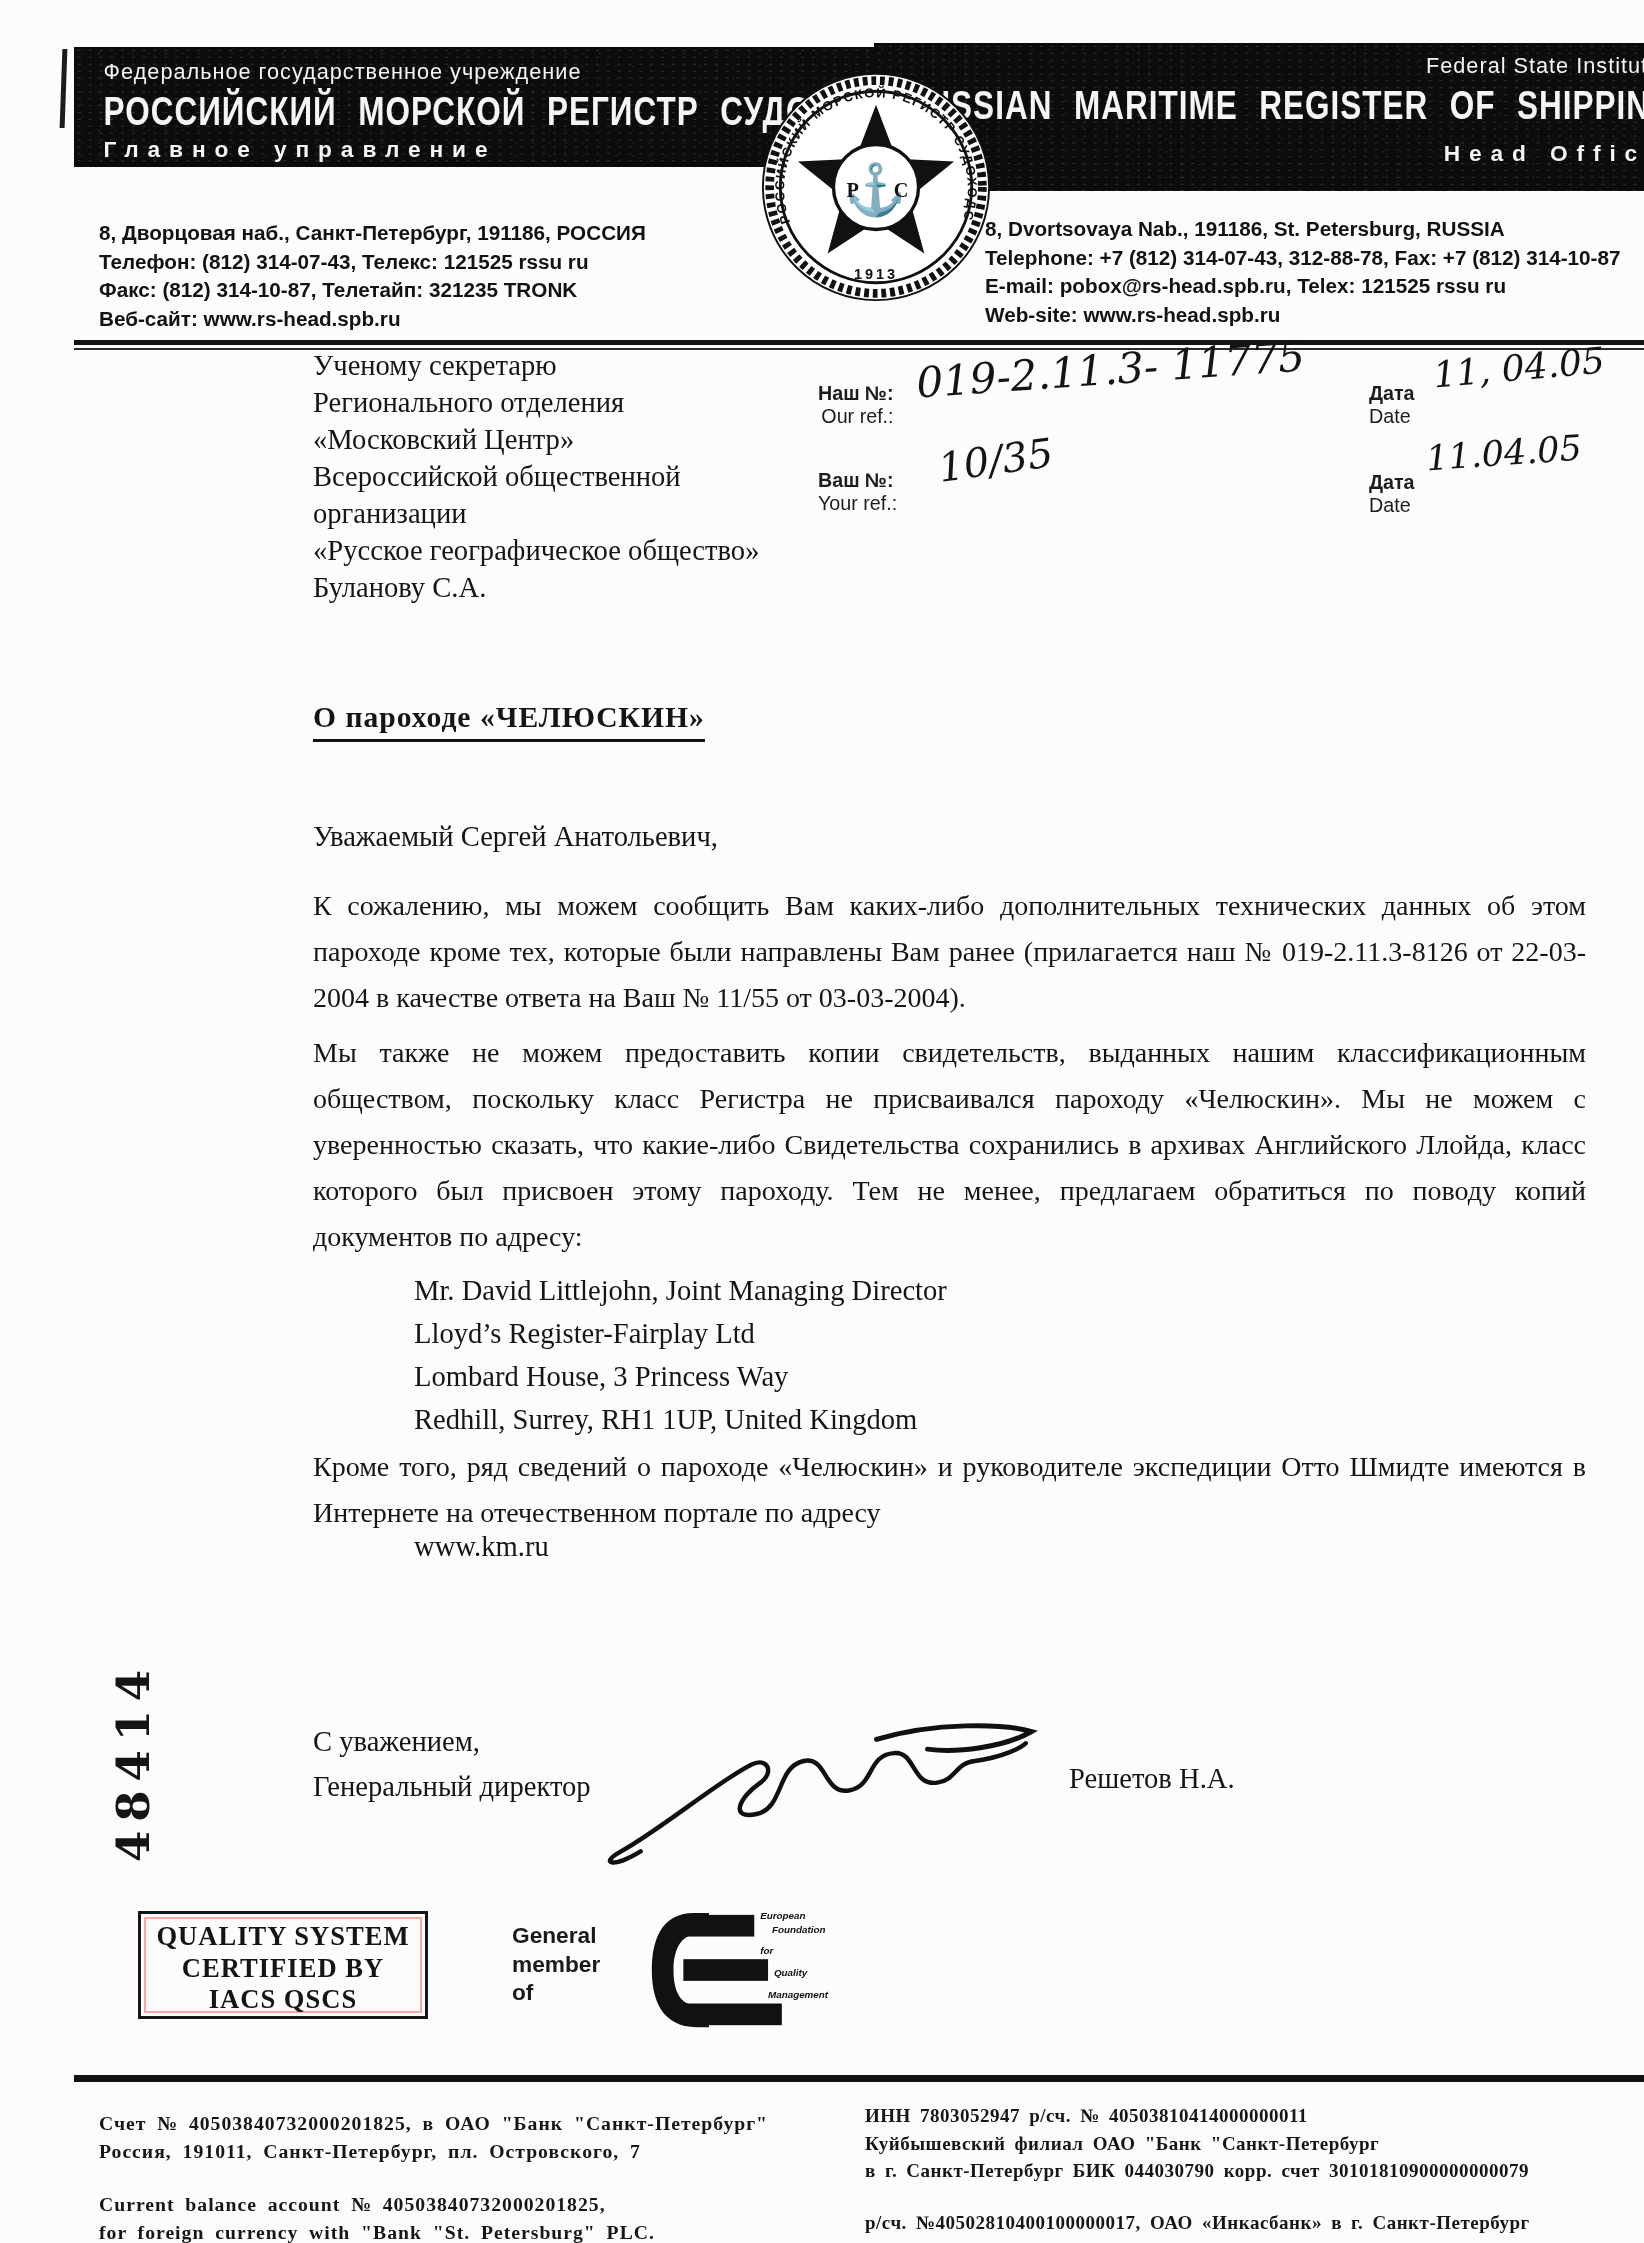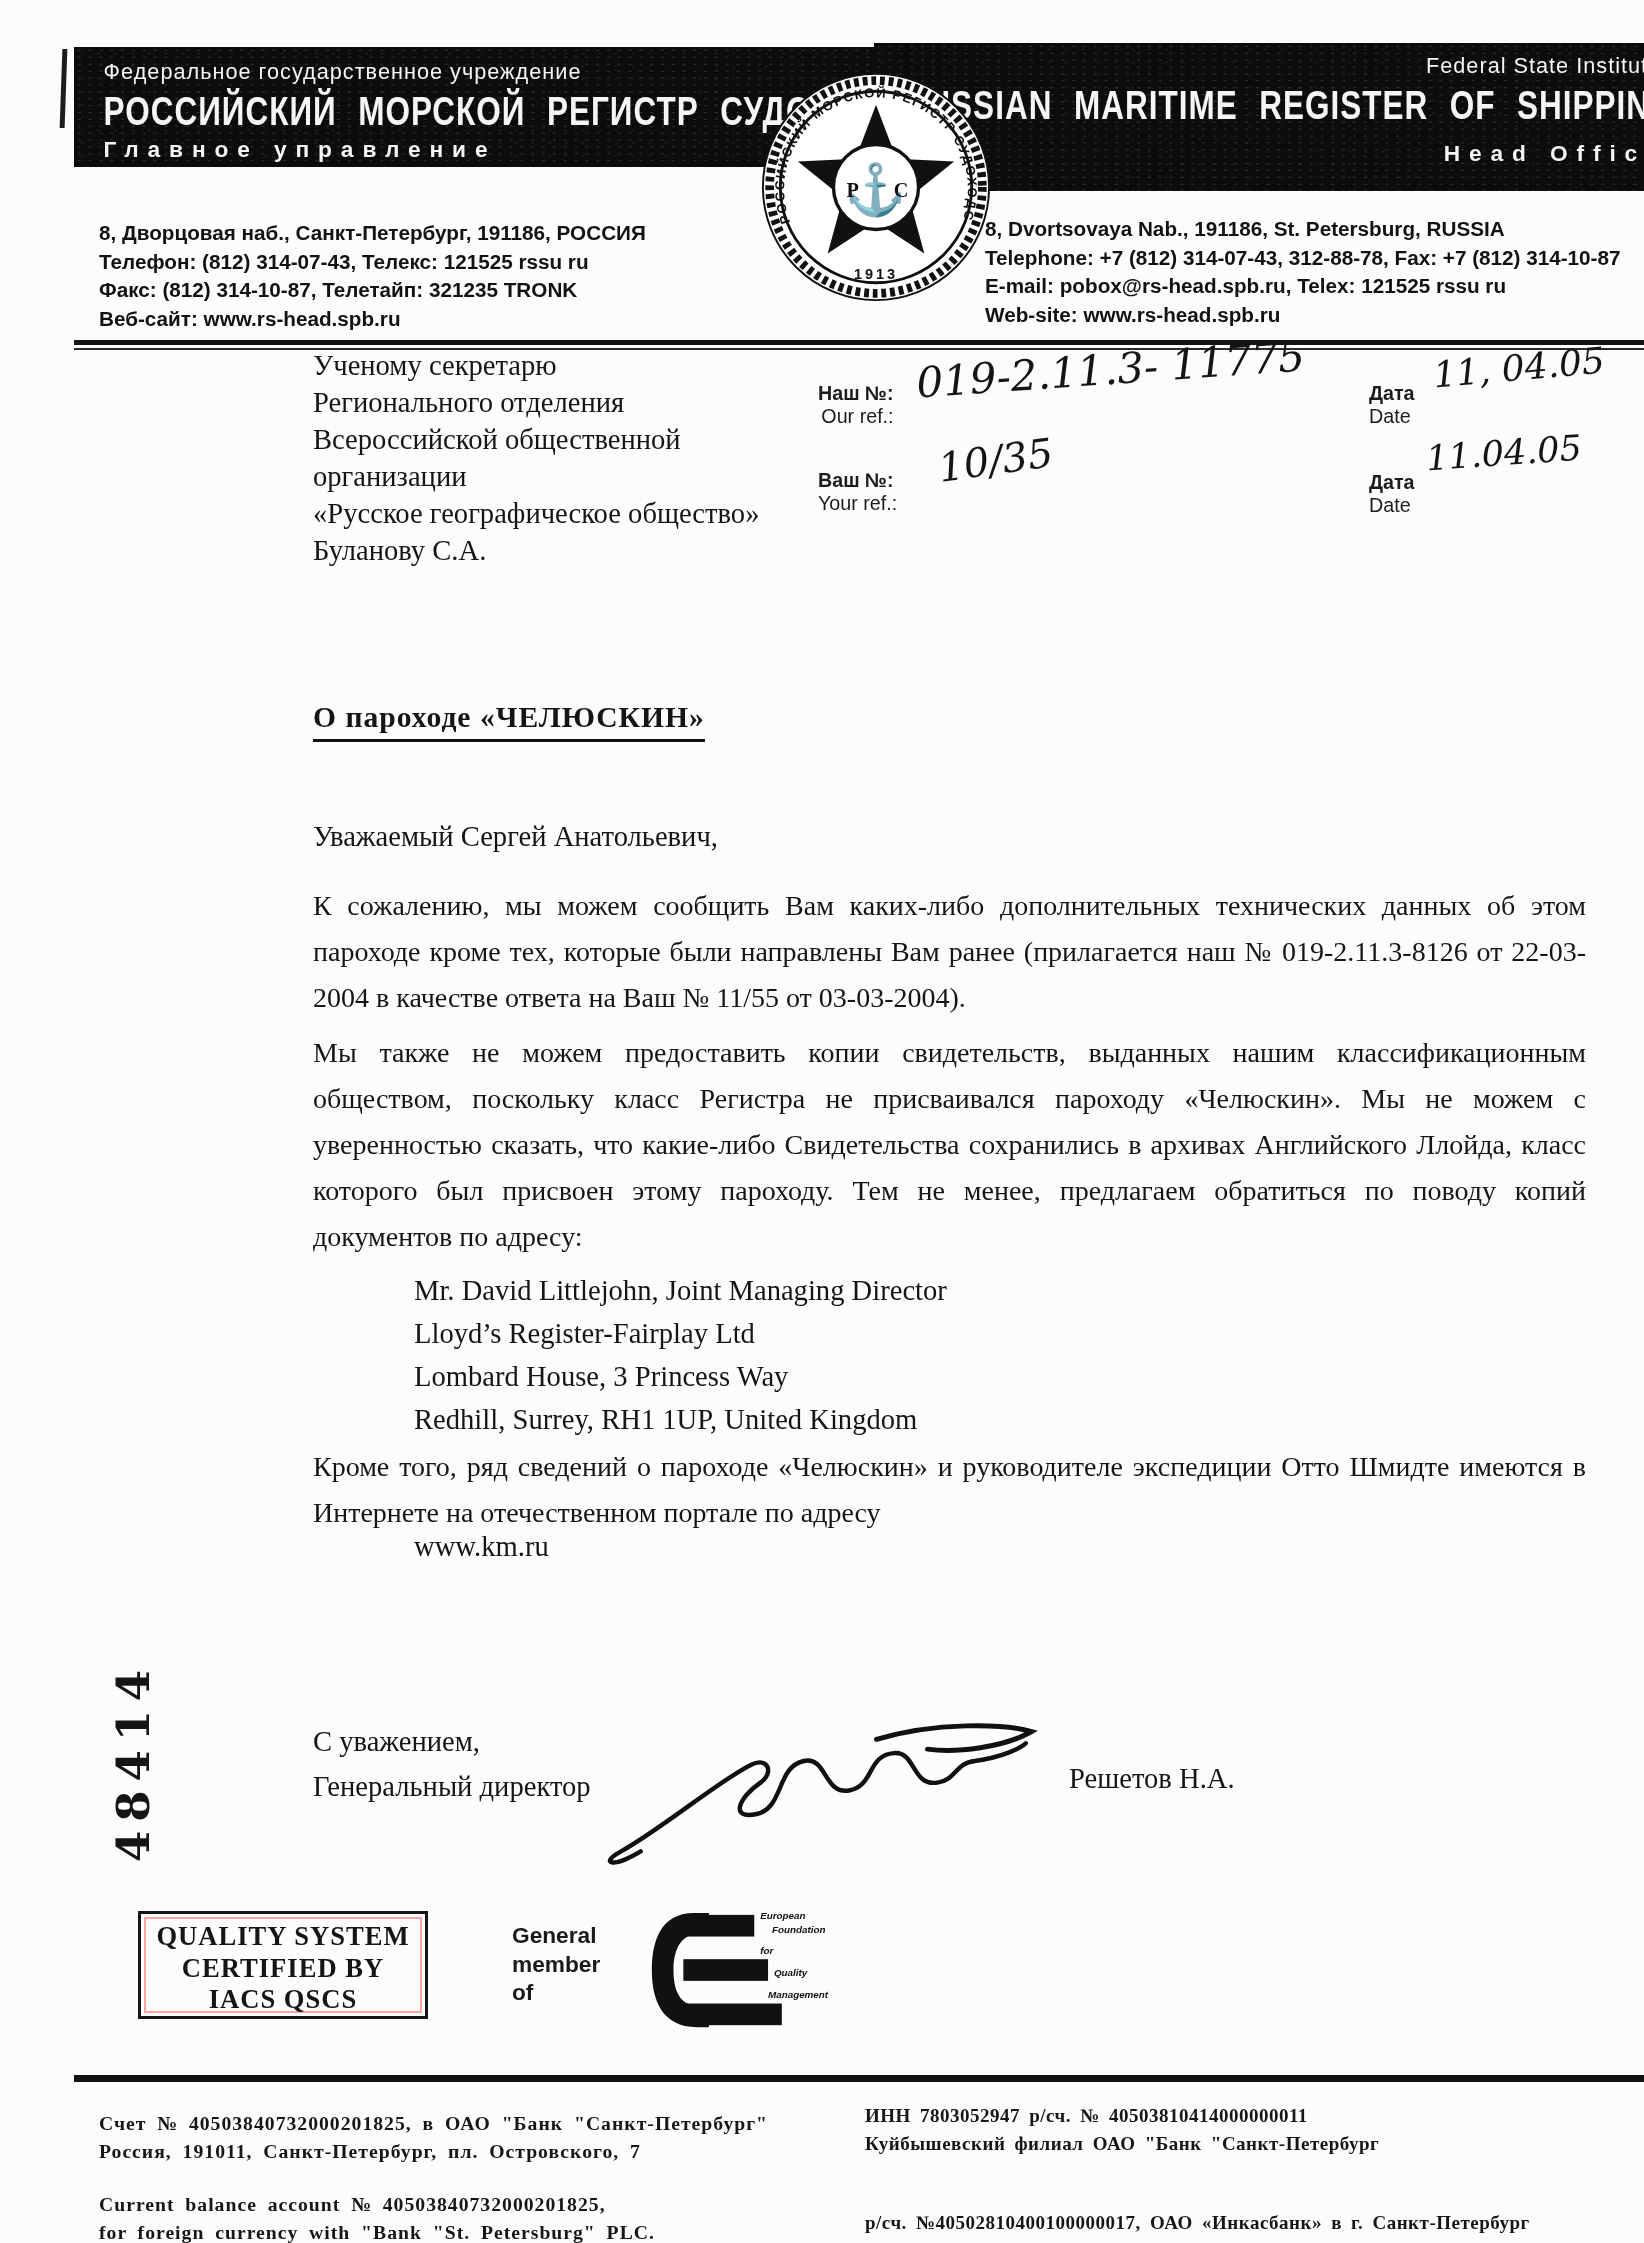--- a/index.html
+++ b/index.html
@@ -107,20 +107,21 @@
     <div class="fline">E-mail: pobox@rs-head.spb.ru, Telex: 121525 rssu ru</div>
     <div class="fline">Web-site: www.rs-head.spb.ru</div>
   </div>
 
   <div class="hrule"></div>
   <div class="hrule2"></div>
 
   <div class="recipient">
     <div>Ученому секретарю</div>
     <div>Регионального отделения</div>
+    <div>«Московский Центр»</div>
     <div>Всероссийской общественной</div>
     <div>организации</div>
     <div>«Русское географическое общество»</div>
     <div>Буланову С.А.</div>
   </div>
 
   <div class="ref-label" style="left:818px;top:366px;">
     <div>Наш №:</div>
     <div style="font-weight:normal;text-align:right;">Our ref.:</div>
   </div>
@@ -202,20 +203,21 @@
   </div>
   <div class="fcol f-left" style="top:2175px;">
     <div class="fline">Current balance account № 40503840732000201825,</div>
     <div class="fline">for foreign currency with "Bank "St. Petersburg" PLC.</div>
     <div class="fline" style="font-size:17.7px;">7, Ostrovskiy Square, 191011, St. Petersburg, Russia.</div>
   </div>
 
   <div class="fcol f-right" style="top:2086px;">
     <div class="fline">ИНН 7803052947 р/сч. № 40503810414000000011</div>
     <div class="fline">Куйбышевский филиал ОАО "Банк "Санкт-Петербург</div>
+    <div class="fline">в г. Санкт-Петербург БИК 044030790 корр. счет 30101810900000000079</div>
   </div>
   <div class="fcol f-right" style="top:2193px;">
     <div class="fline">р/сч. №40502810400100000017, ОАО «Инкасбанк» в г. Санкт-Петербург</div>
     <div class="fline" style="letter-spacing:3px;">БИК 044030829, корр. счет 30101810800000000082</div>
   </div>
 
 </div>
 
 
 </body></html>

